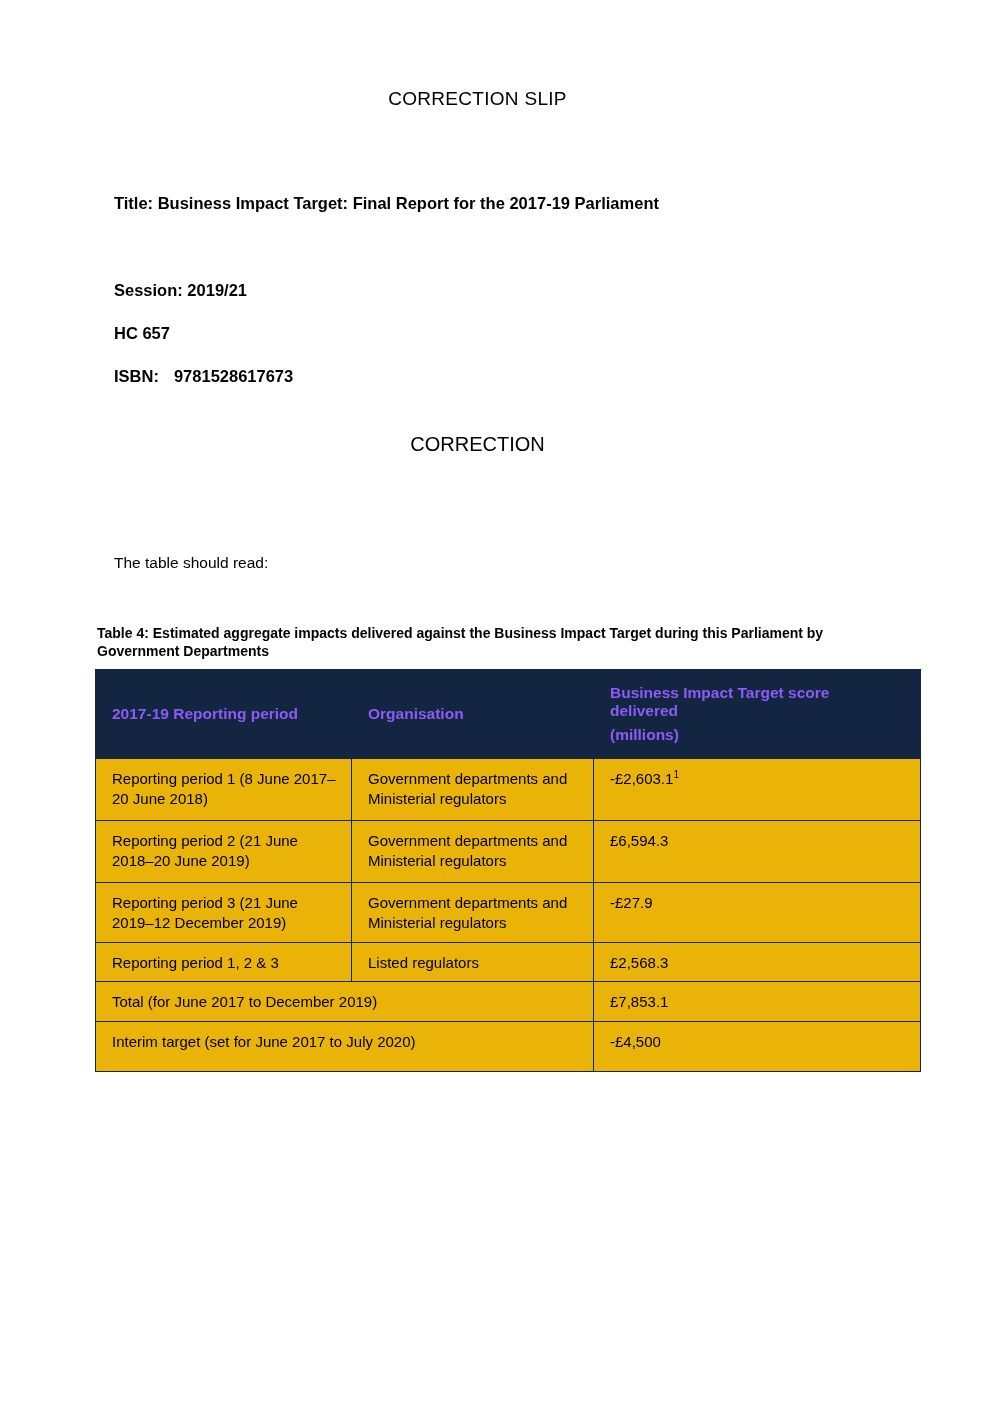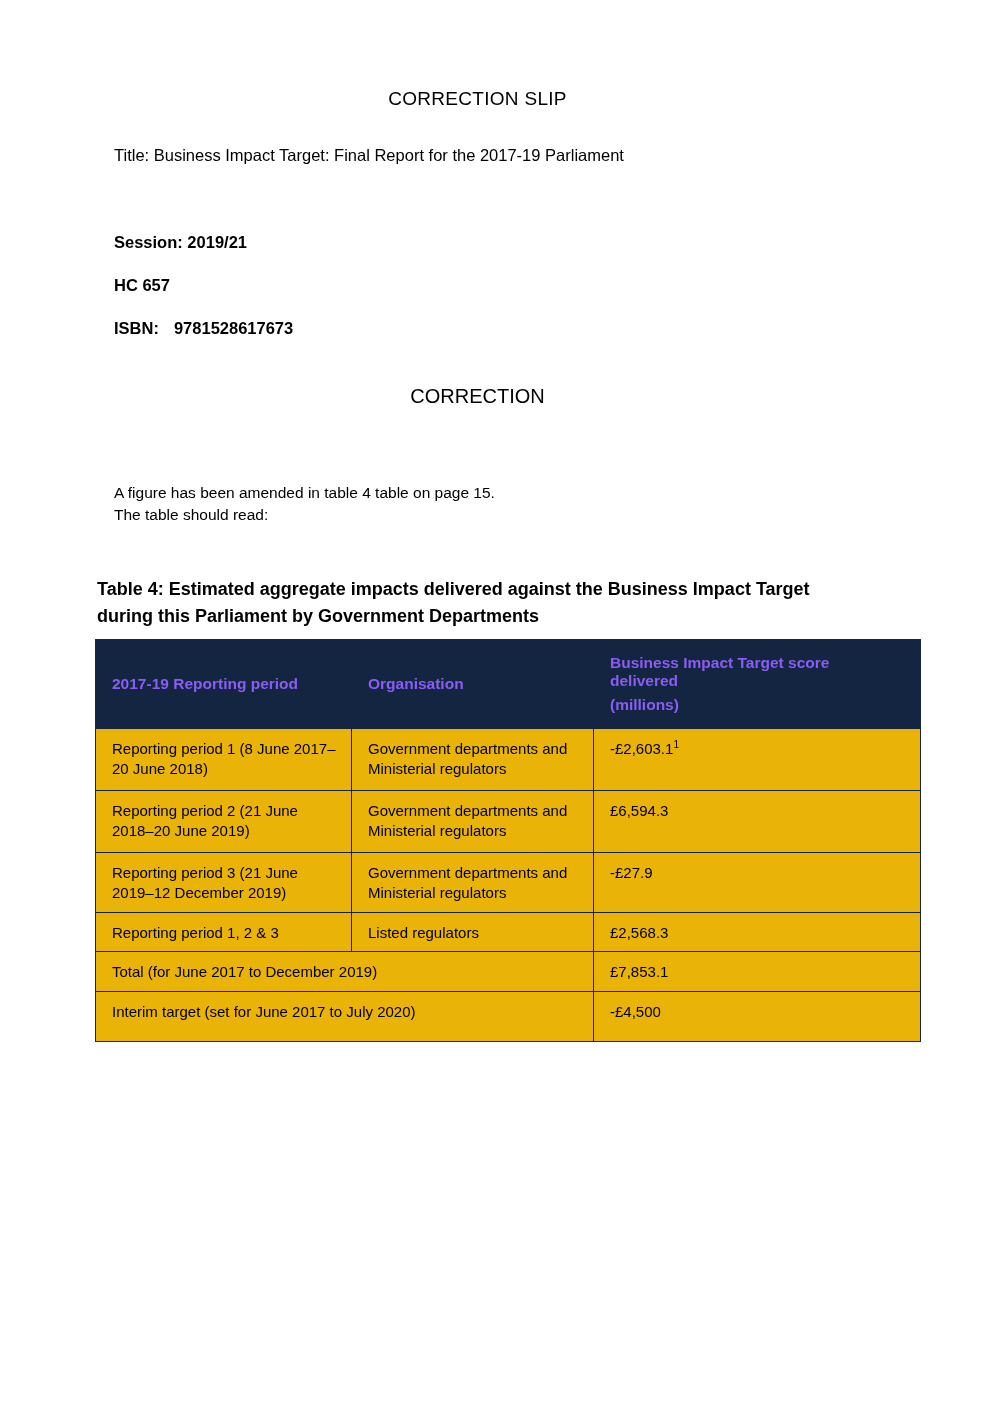--- a/index.html
+++ b/index.html
@@ -23,24 +23,24 @@
   .slip-heading {
     margin: 0;
     padding-top: 88px;
     width: 765px;
     text-align: center;
     font-size: 19px;
     font-weight: 400;
     letter-spacing: 0.3px;
   }
   .doc-title {
-    margin: 36px 0 0 0;
+    margin: 84px 0 0 0;
     padding-left: 19px;
     font-size: 16.5px;
-    font-weight: 400;
+    font-weight: 700;
   }
   .meta {
     margin: 24px 0 0 0;
     padding-left: 19px;
     font-size: 16.5px;
     font-weight: 700;
   }
   .meta.session { margin-top: 68px; }
   .isbn-val { margin-left: 15px; }
   .correction-heading {
@@ -53,23 +53,23 @@
   .amendment-note {
     margin: 74px 0 0 0;
     padding-left: 19px;
     font-size: 15.5px;
     line-height: 22px;
   }
   .table-caption {
     margin: 50px 0 0 0;
     padding-left: 2px;
     width: 752px;
-    font-size: 18px;
+    font-size: 14px;
     font-weight: 700;
-    line-height: 27px;
+    line-height: 18px;
   }
   table.impacts-table {
     margin-top: 9px;
     border-collapse: collapse;
     width: 825px;
     table-layout: fixed;
   }
   .impacts-table col.c1 { width: 256px; }
   .impacts-table col.c2 { width: 242px; }
   .impacts-table col.c3 { width: 327px; }
@@ -116,21 +116,21 @@
     <h1 class="slip-heading">CORRECTION SLIP</h1>
 
     <p class="doc-title">Title: Business Impact Target: Final Report for the 2017-19 Parliament</p>
 
     <p class="meta session">Session: 2019/21</p>
     <p class="meta">HC 657</p>
     <p class="meta"><span>ISBN:</span><span class="isbn-val">9781528617673</span></p>
 
     <h2 class="correction-heading">CORRECTION</h2>
 
-    <p class="amendment-note"><span>A figure has been amended in table 4 table on page 15.</span><br><span>The table should read:</span></p>
+    <p class="amendment-note"><br><span>The table should read:</span></p>
 
     <p class="table-caption">Table 4: Estimated aggregate impacts delivered against the Business Impact Target during this Parliament by Government Departments</p>
 
     <table class="impacts-table">
       <colgroup>
           <col class="c1">
           <col class="c2">
           <col class="c3">
         </colgroup>
       <thead>

